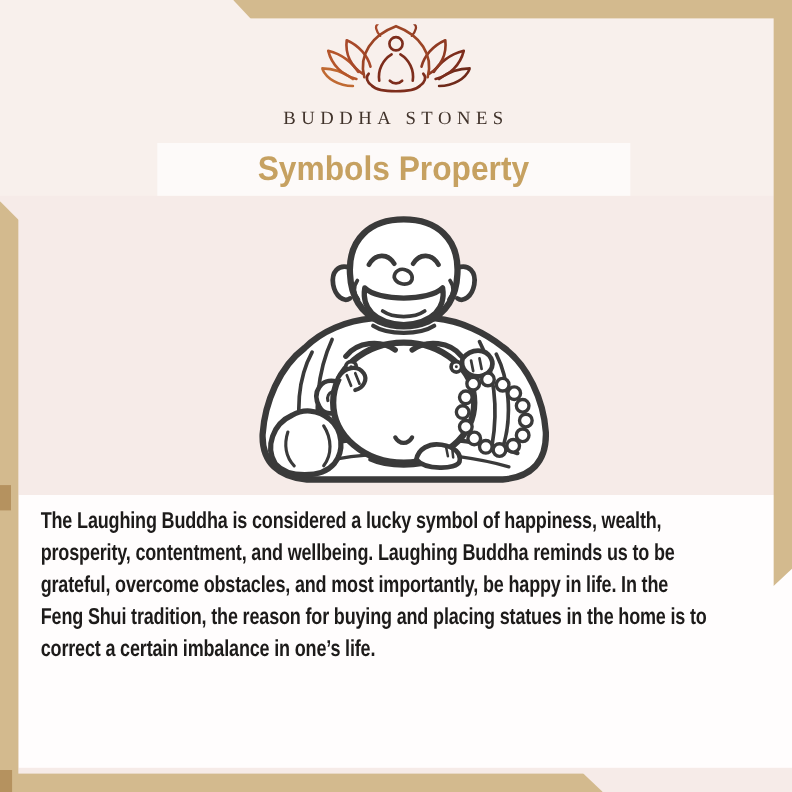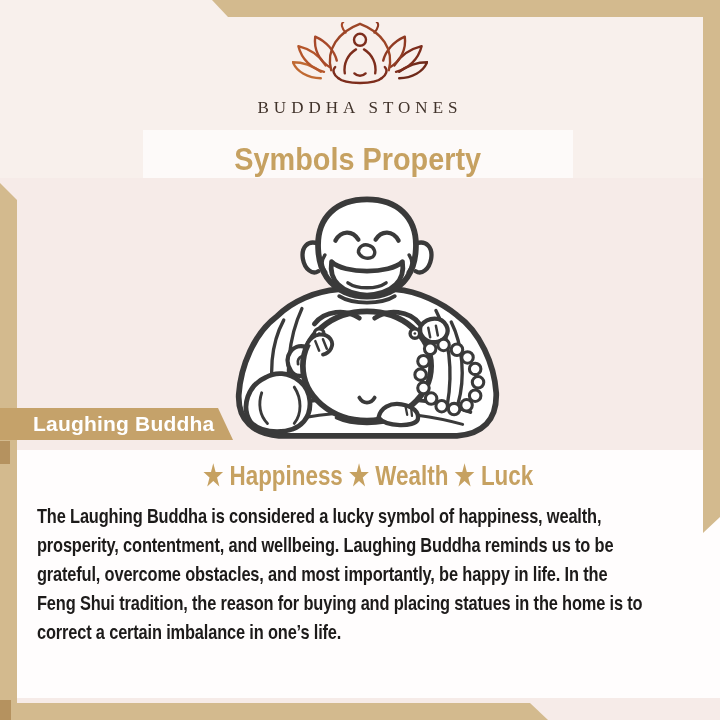--- a/index.html
+++ b/index.html
@@ -18,21 +18,21 @@
   .bottom-ribbon{left:0;top:703px;width:548px;height:17px;clip-path:polygon(0 0,530px 0,548px 17px,0 17px);}
   .patch{position:absolute;background:var(--overlap-tan,#b5925f);z-index:4;}
   .patch-a{left:0;top:441px;width:10px;height:23px;}
   .patch-b{left:0;top:700px;width:11px;height:20px;}
   .lotus{position:absolute;left:292px;top:22px;}
   .wordmark{position:absolute;left:0;top:98px;width:720px;text-align:center;
     font-family:"Liberation Serif",serif;font-size:17px;letter-spacing:5px;color:#41332b;}
 
   
   .banner{position:absolute;left:143px;top:130px;width:430px;height:48px;background:var(--banner-bg,#fdfaf9);
-    display:flex;align-items:flex-end;justify-content:center;z-index:2;}
+    display:flex;align-items:center;justify-content:center;z-index:2;}
   .banner-text{font-size:31px;font-weight:bold;color:var(--gold-text,#c6a161);transform:scaleX(.93);transform-origin:center;white-space:nowrap;}
 
   
   .buddha{position:absolute;left:222px;top:188px;z-index:1;}
 
   
   .name-label{position:absolute;left:0;top:408px;width:233px;height:32px;background:var(--label-bg,#c5a26a);
     clip-path:polygon(0 0,218px 0,233px 32px,0 32px);z-index:5;line-height:32px;padding-left:33px;box-sizing:border-box;}
   .name-label span{color:#fff;font-size:21px;font-weight:bold;letter-spacing:.2px;}
 
@@ -151,36 +151,30 @@
         <circle cx="244" cy="169" r="6"></circle>
           <circle cx="230" cy="164" r="6"></circle>
       </g>
 
       <path d="M162,240 C164,230 174,224 186,226 C198,228 205,234 203,242 C200,250 170,250 162,240 Z" fill="#ffffff" stroke-width="4.5"></path>
       <path d="M190,227 L192,237 M196,229 L197,238" stroke-width="2.4"></path>
     </g>
   </svg>
 
   <div class="content-card">
-    <div class="benefits">
-      <span>★ Happiness ★ Wealth ★ Luck</span>
-    </div>
     <div class="para">
         <div class="para-line">The Laughing Buddha is considered a lucky symbol of happiness, wealth,</div>
         <div class="para-line">prosperity, contentment, and wellbeing. Laughing Buddha reminds us to be</div>
         <div class="para-line">grateful, overcome obstacles, and most importantly, be happy in life. In the</div>
         <div class="para-line">Feng Shui tradition, the reason for buying and placing statues in the home is to</div>
         <div class="para-line">correct a certain imbalance in one’s life.</div>
       </div>
   </div>
 
   <div class="ribbon top-ribbon"></div>
   <div class="ribbon right-bar"></div>
   <div class="ribbon left-bar"></div>
   <div class="ribbon bottom-ribbon"></div>
   <div class="patch patch-a"></div>
   <div class="patch patch-b"></div>
 
-  <div class="name-label">
-    <span>Laughing Buddha</span>
-  </div>
 
 </div>
 
 </body></html>

